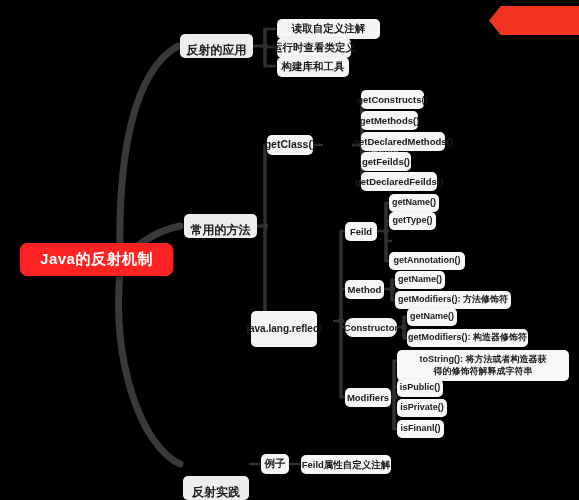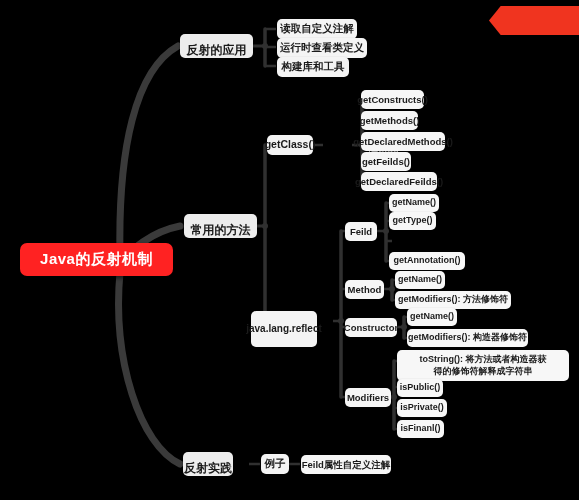--- a/index.html
+++ b/index.html
@@ -99,24 +99,24 @@
 
   <div class="banner" style="left:489px;top:6px;width:90px;height:29px;clip-path:polygon(13% 0,100% 0,100% 100%,13% 100%,0 50%);"></div>
 
   <div class="node root" style="left:20px;top:243px;width:153px;height:33px;">
     <span>Java的反射机制</span>
   </div>
 
   <div class="node lvl1" style="left:180px;top:34px;width:73px;height:24px;">
     <span>反射的应用</span>
   </div>
-  <div class="node lvl2" style="left:277px;top:19px;width:80px;height:20px;">
+  <div class="node lvl2" style="left:277px;top:19px;width:103px;height:20px;">
     <span>读取自定义注解</span>
   </div>
-  <div class="node lvl2" style="left:277px;top:38px;width:90px;height:20px;text-align:right;">
+  <div class="node lvl2" style="left:277px;top:38px;width:74px;height:20px;text-align:right;">
     <span>运行时查看类定义</span>
   </div>
   <div class="node lvl2" style="left:277px;top:57px;width:72px;height:20px;">
     <span>构建库和工具</span>
   </div>
 
   <div class="node lvl1" style="left:184px;top:214px;width:73px;height:24px;">
     <span>常用的方法</span>
   </div>
 
@@ -163,21 +163,21 @@
   <div class="node lvl3" style="left:345px;top:280px;width:39px;height:19px;">
     <span>Method</span>
   </div>
   <div class="node lvl4" style="left:395px;top:271px;width:50px;height:18px;">
     <span>getName()</span>
   </div>
   <div class="node lvl4" style="left:395px;top:291px;width:116px;height:18px;">
     <span>getModifiers(): 方法修饰符</span>
   </div>
 
-  <div class="node lvl3" style="left:345px;top:318px;width:52px;height:19px;">
+  <div class="node lvl3" style="left:345px;top:318px;width:52px;height:19px;border-radius:8px;">
     <span>Constructor</span>
   </div>
   <div class="node lvl4" style="left:407px;top:308px;width:50px;height:18px;">
     <span>getName()</span>
   </div>
   <div class="node lvl4" style="left:407px;top:329px;width:121px;height:18px;">
     <span>getModifiers(): 构造器修饰符</span>
   </div>
 
   <div class="node lvl3" style="left:345px;top:388px;width:46px;height:19px;">
@@ -189,21 +189,21 @@
   <div class="node lvl4" style="left:397px;top:379px;width:46px;height:18px;">
     <span>isPublic()</span>
   </div>
   <div class="node lvl4" style="left:397px;top:399px;width:50px;height:18px;">
     <span>isPrivate()</span>
   </div>
   <div class="node lvl4" style="left:397px;top:420px;width:47px;height:18px;">
     <span>isFinanl()</span>
   </div>
 
-  <div class="node lvl1" style="left:183px;top:452px;width:50px;height:24px;">
+  <div class="node lvl1" style="left:183px;top:476px;width:66px;height:24px;">
     <span>反射实践</span>
   </div>
   <div class="node lvl2" style="left:261px;top:454px;width:28px;height:20px;">
     <span>例子</span>
   </div>
   <div class="node lvl3" style="left:301px;top:455px;width:90px;height:19px;">
     <span>Feild属性自定义注解</span>
   </div>
 
 </div>

